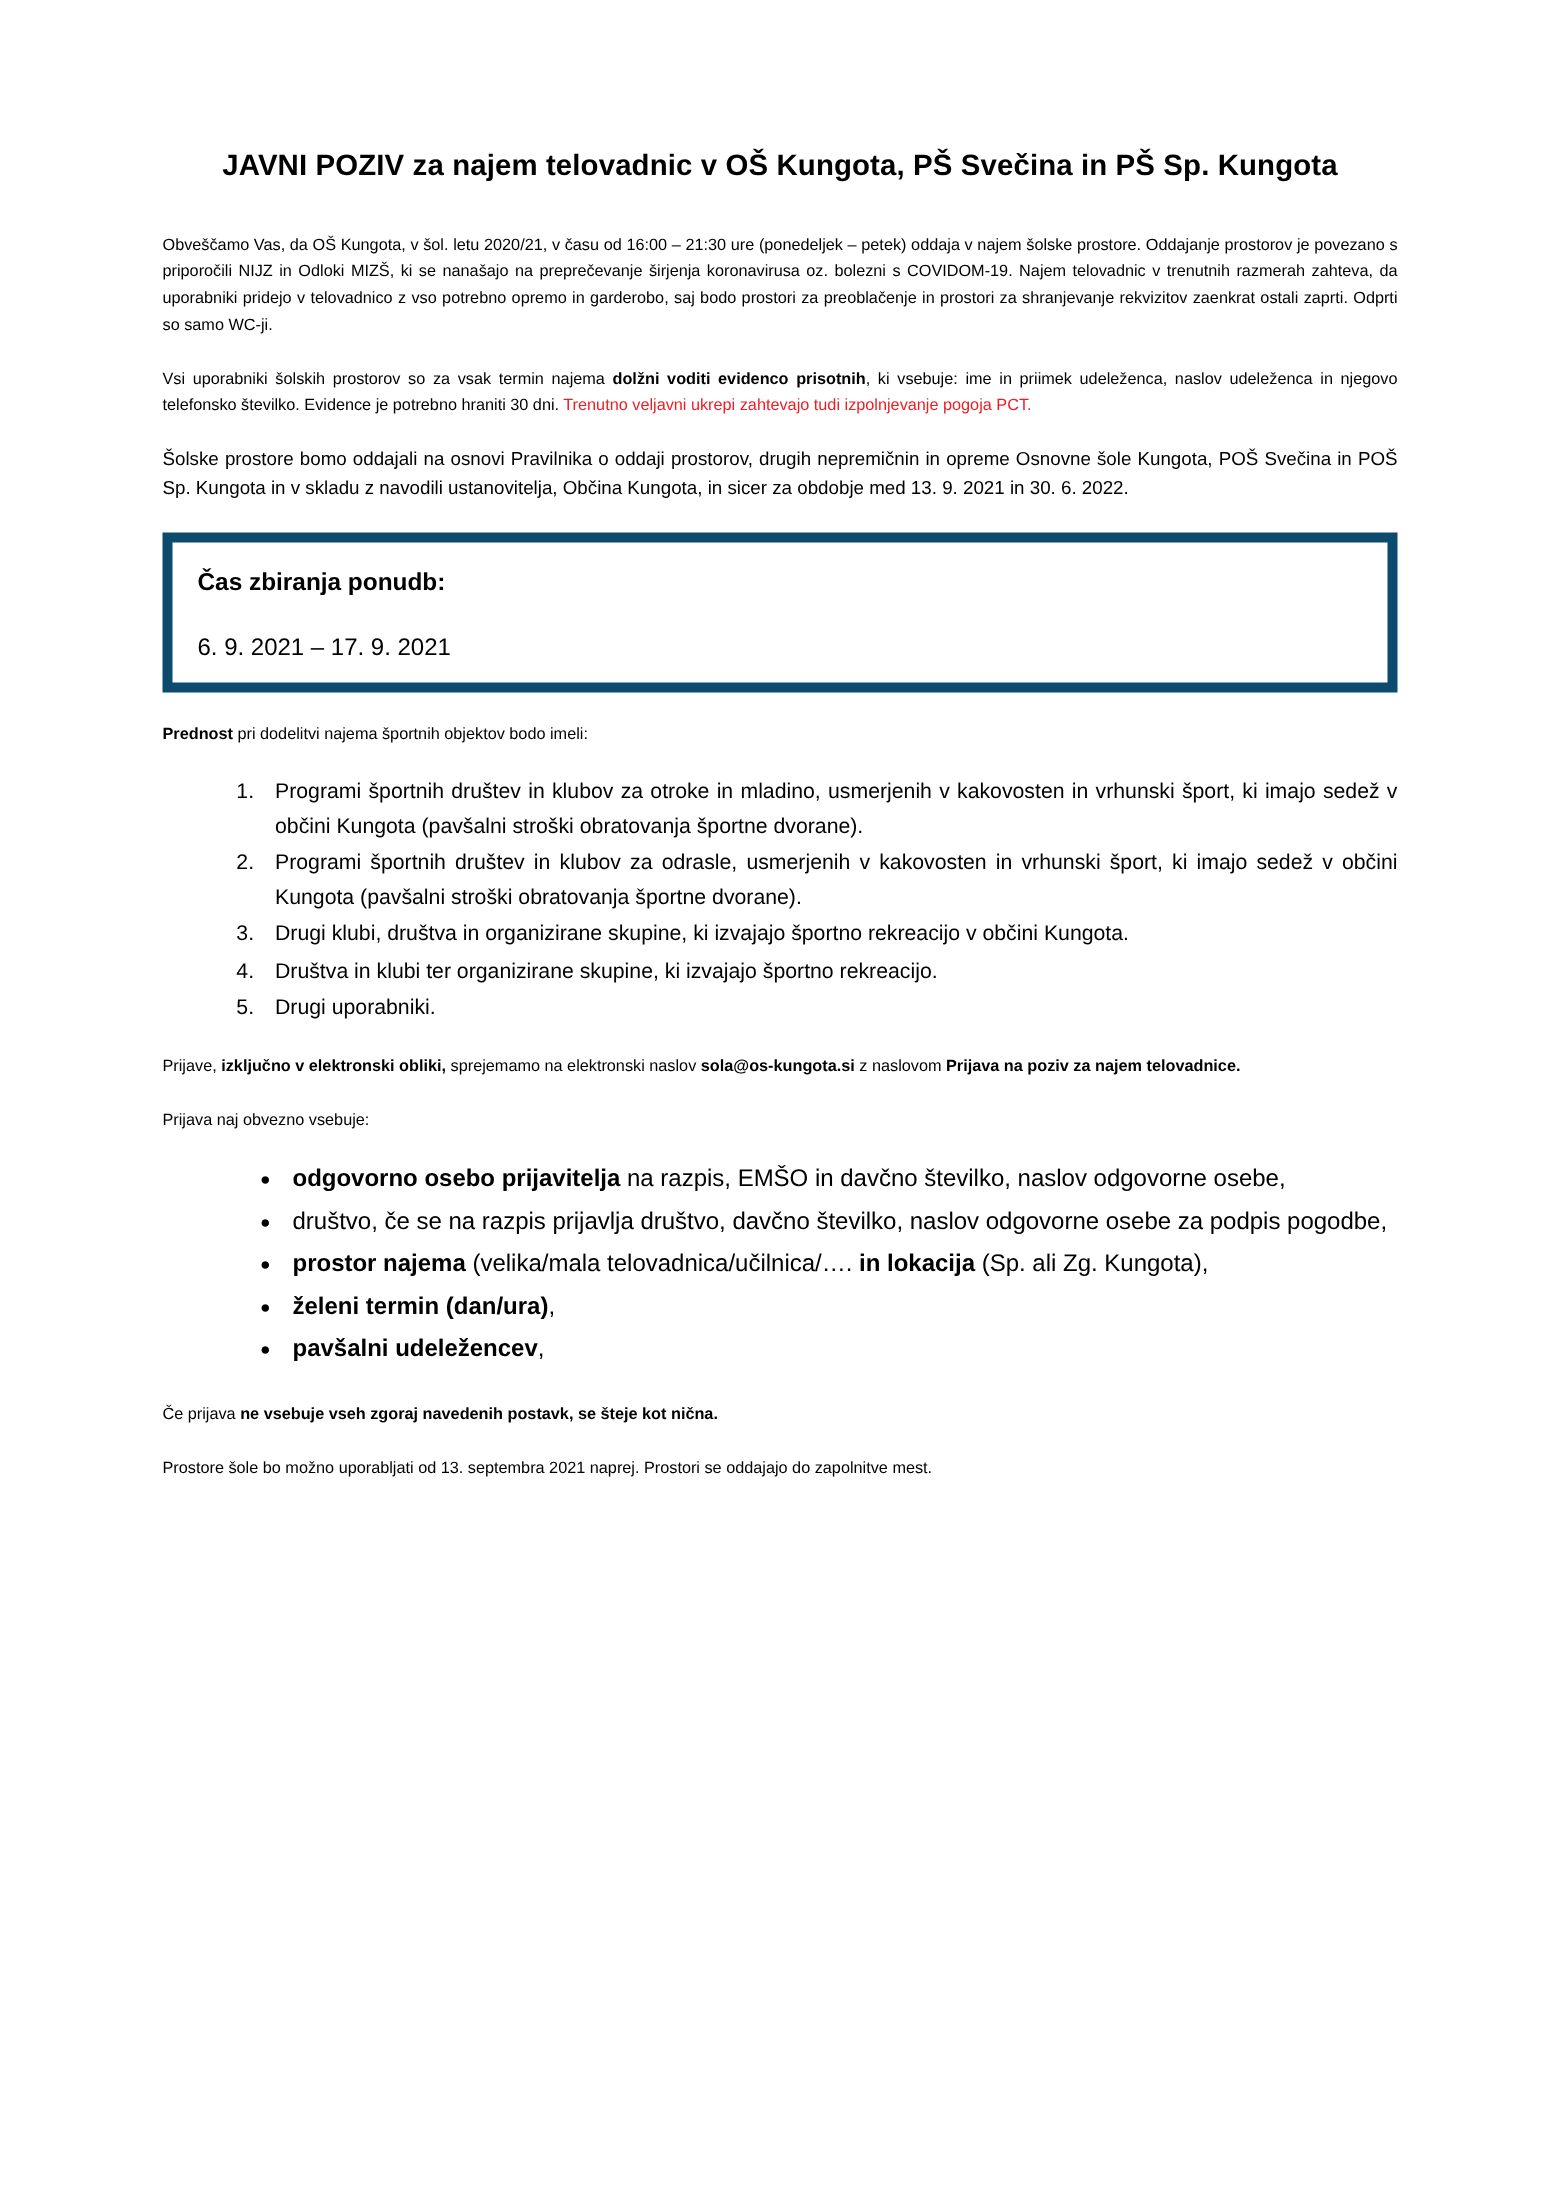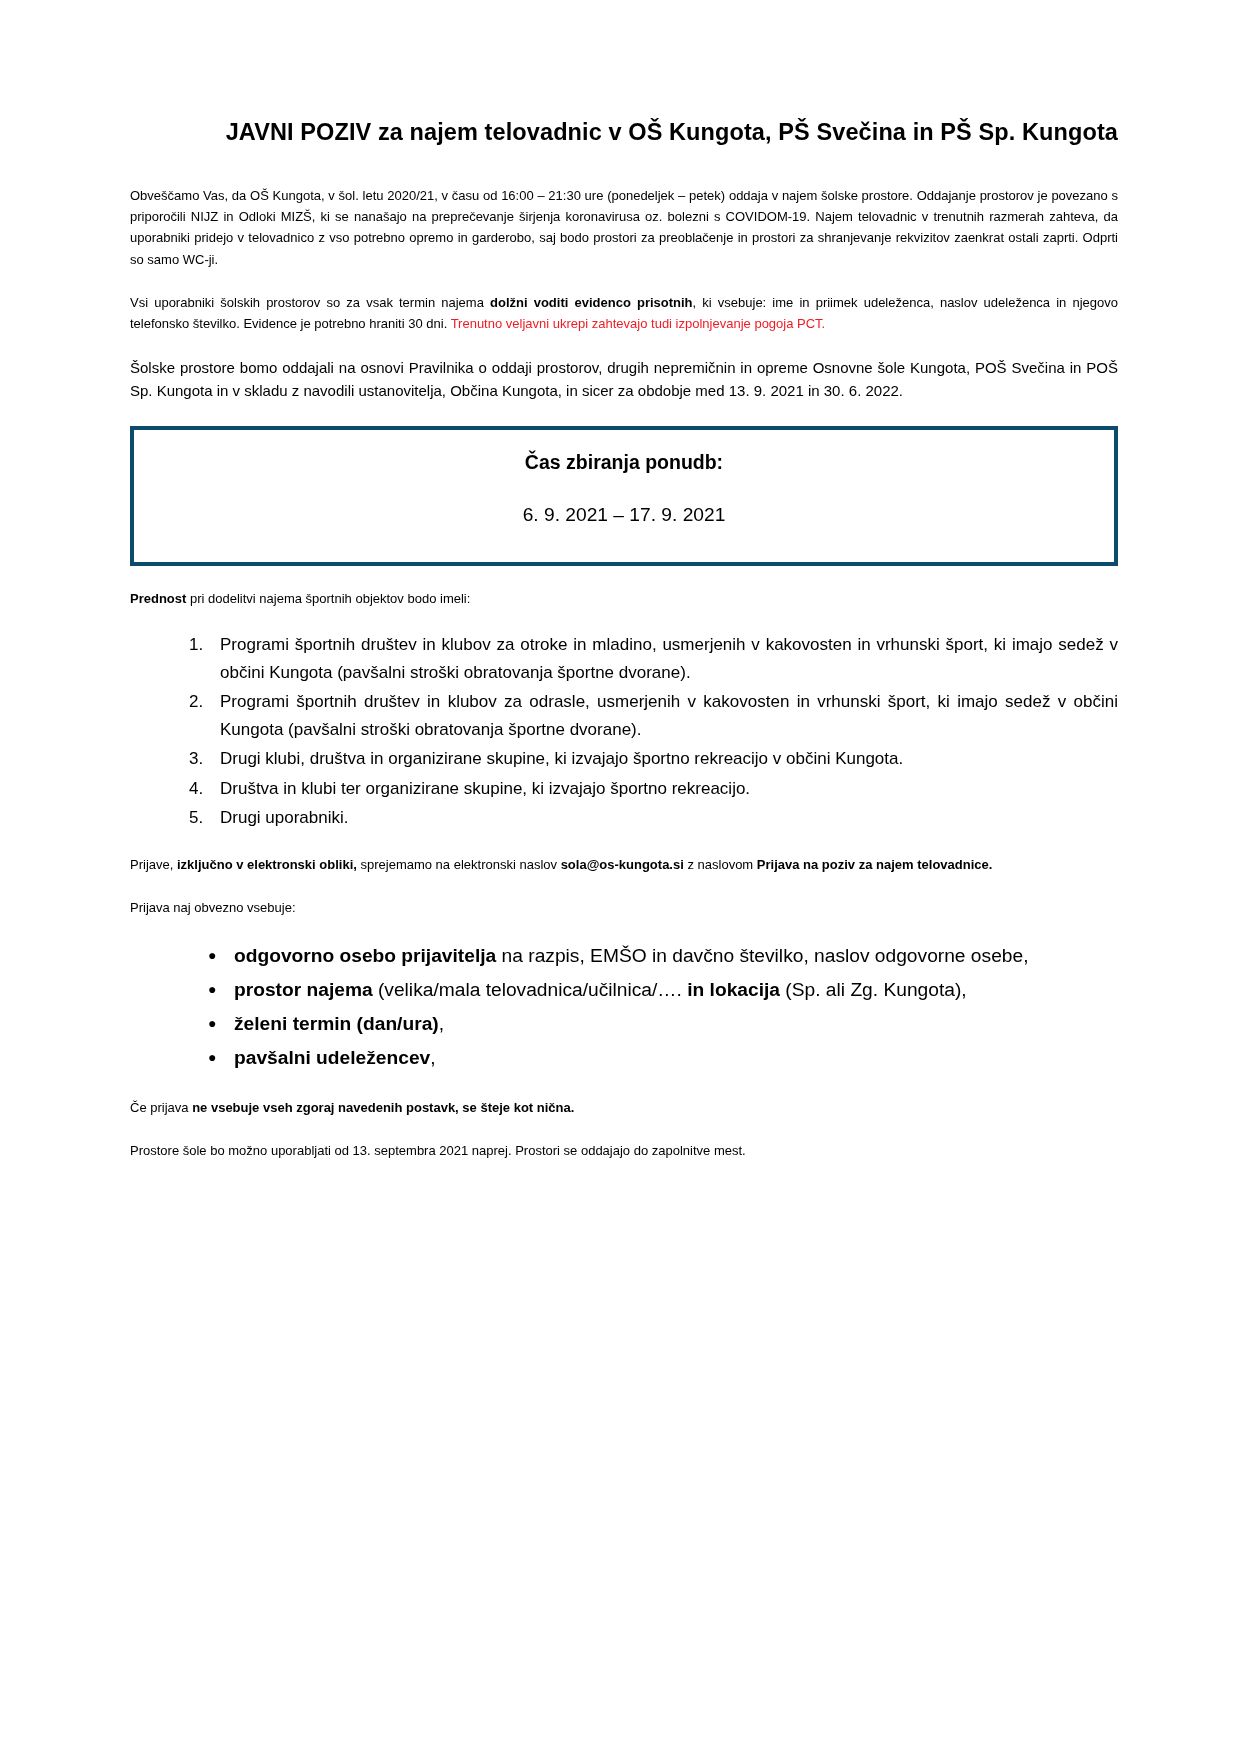--- a/index.html
+++ b/index.html
@@ -18,46 +18,45 @@
   .page {
     box-sizing: border-box;
     width: 1240px;
     min-height: 1754px;
     padding: 118px 122px 60px 130px;
     background: #ffffff;
   }
   .doc-title {
     font-size: 23.5px;
     font-weight: bold;
-    text-align: right;
+    text-align: center;
     letter-spacing: 0.1px;
     margin: 0 0 38px 0;
     line-height: 1.25;
   }
   p.body-text {
     font-size: 13px;
     line-height: 1.62;
     text-align: justify;
     text-justify: inter-word;
     margin: 0 0 22px 0;
   }
   p.small-text {
     font-size: 15px;
     line-height: 1.55;
     text-align: justify;
     margin: 0 0 24px 0;
   }
   .b { font-weight: bold; }
   .red { color: #ee1c24; }
   .notice-box {
-    border: 4px solid #0c4a6e;
+    border: 8px solid #0c4a6e;
     box-sizing: border-box;
     margin: 10px 0 22px 0;
-    padding: 18px 20px 32px 20px;
-    text-align: center;
+    padding: 18px 20px 12px 20px;
   }
   .notice-box .nb-title {
     font-size: 19.5px;
     font-weight: bold;
     line-height: 1.5;
     margin-bottom: 24px;
   }
   .notice-box .nb-dates {
     font-size: 19.2px;
     line-height: 1.5;
@@ -131,20 +130,23 @@
     <span>Prijave, </span><span class="b">izključno v elektronski obliki,</span><span> sprejemamo na elektronski naslov </span><span class="b">sola@os-kungota.si</span><span> z naslovom </span><span class="b">Prijava na poziv za najem telovadnice.</span>
   </p>
 
   <p class="body-text">Prijava naj obvezno vsebuje:</p>
 
   <ul class="bullet-list">
     <li>
       <span class="b">odgovorno osebo prijavitelja</span><span> na razpis, EMŠO in davčno številko, naslov odgovorne osebe,</span>
     </li>
     <li>
+      <span class="b"></span><span>društvo, če se na razpis prijavlja društvo, davčno številko, naslov odgovorne osebe za podpis pogodbe,</span>
+    </li>
+    <li>
       <span class="b">prostor najema</span><span> (velika/mala telovadnica/učilnica/…. </span><span class="b">in lokacija</span><span> (Sp. ali Zg. Kungota),</span>
     </li>
     <li>
       <span class="b">želeni termin (dan/ura)</span><span>,</span>
     </li>
     <li>
       <span class="b">pavšalni udeležencev</span><span>,</span>
     </li>
   </ul>
 

